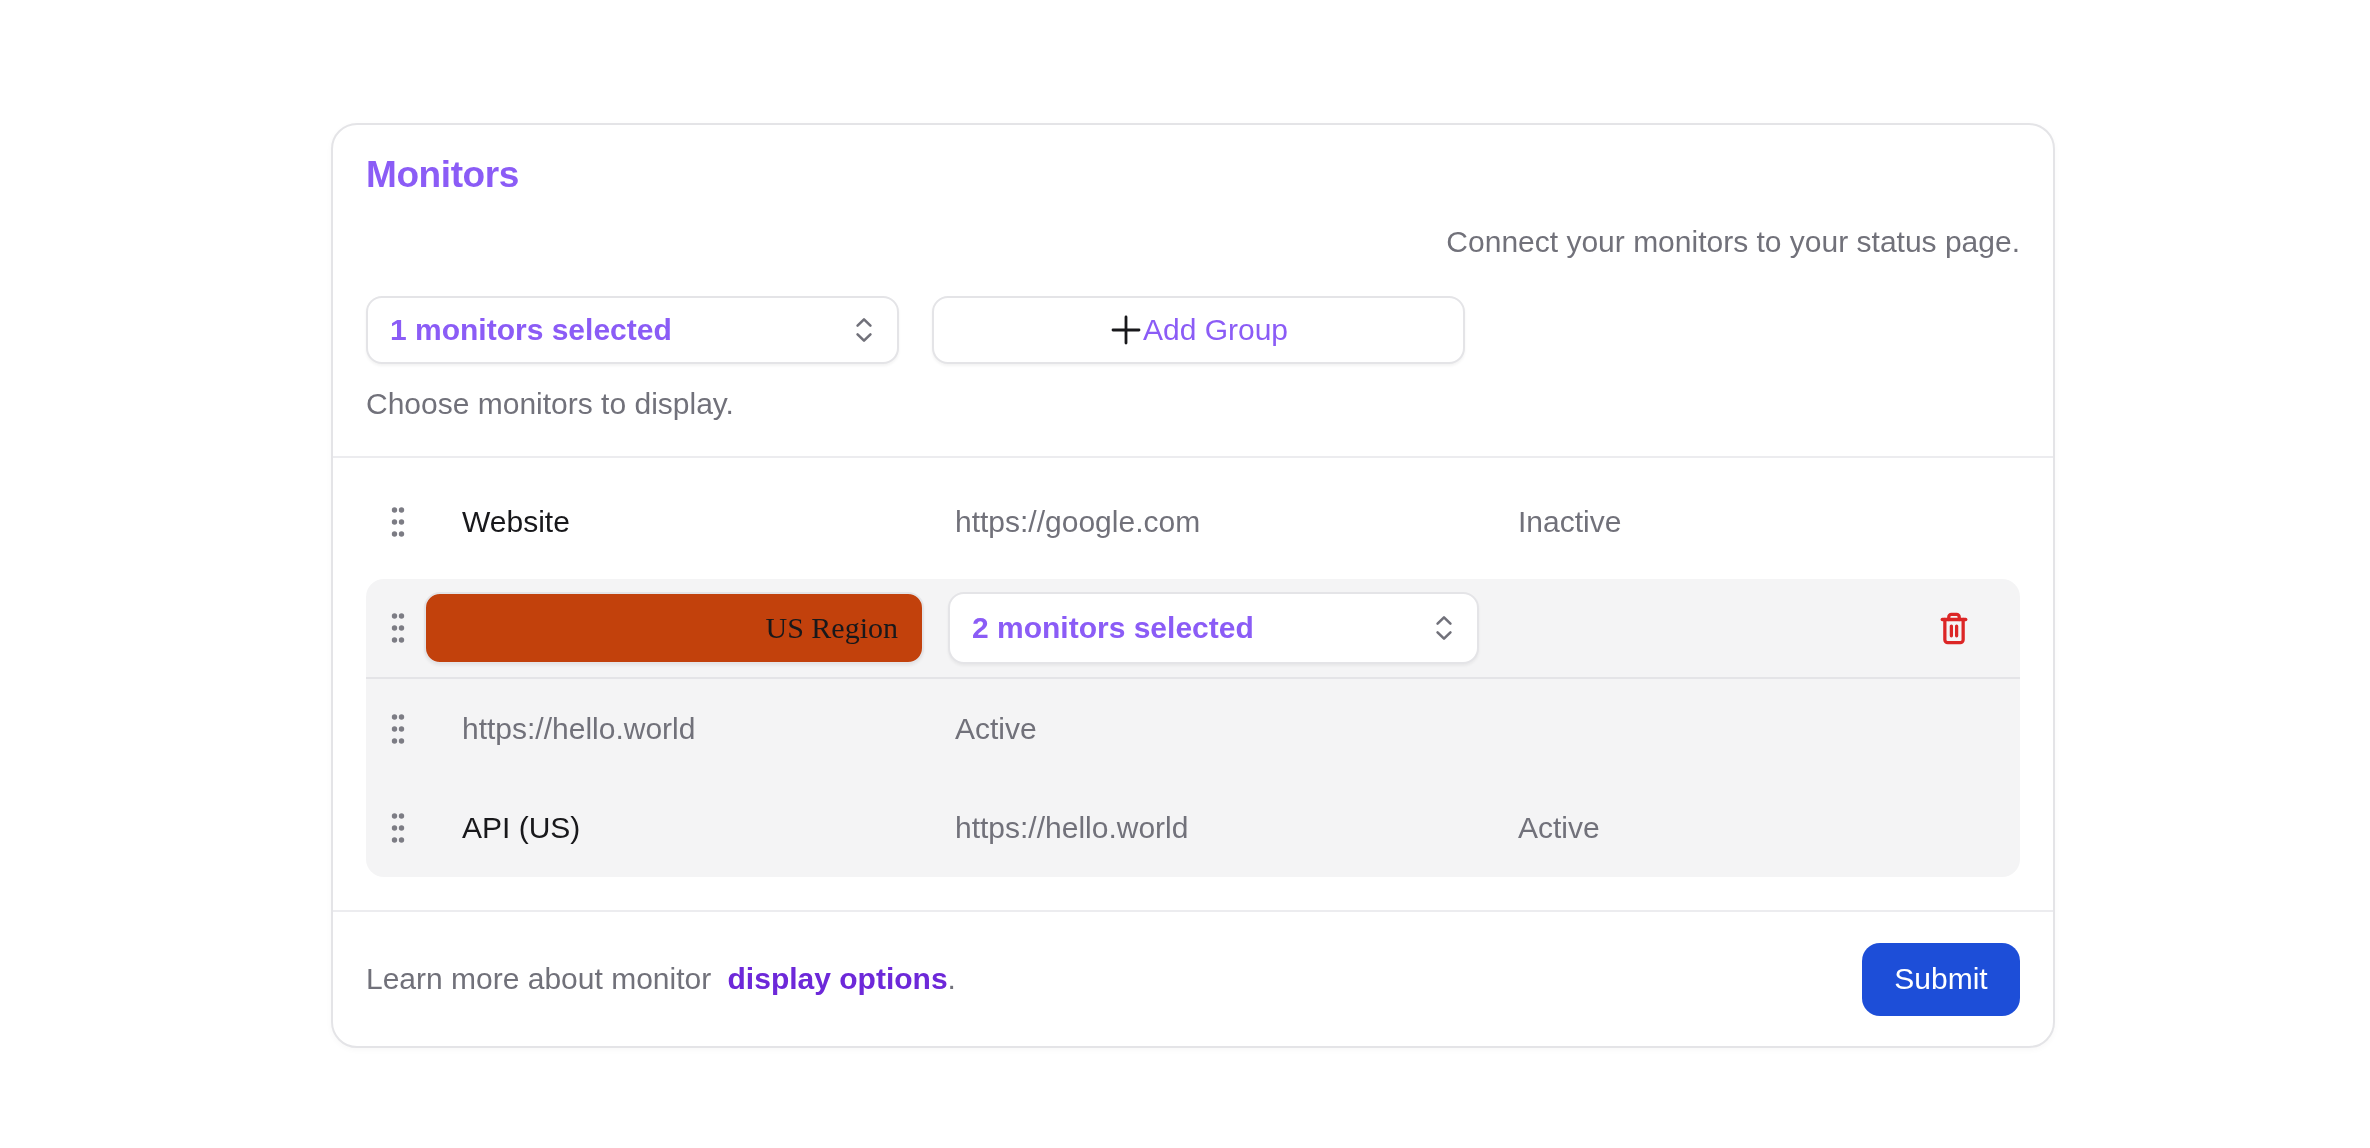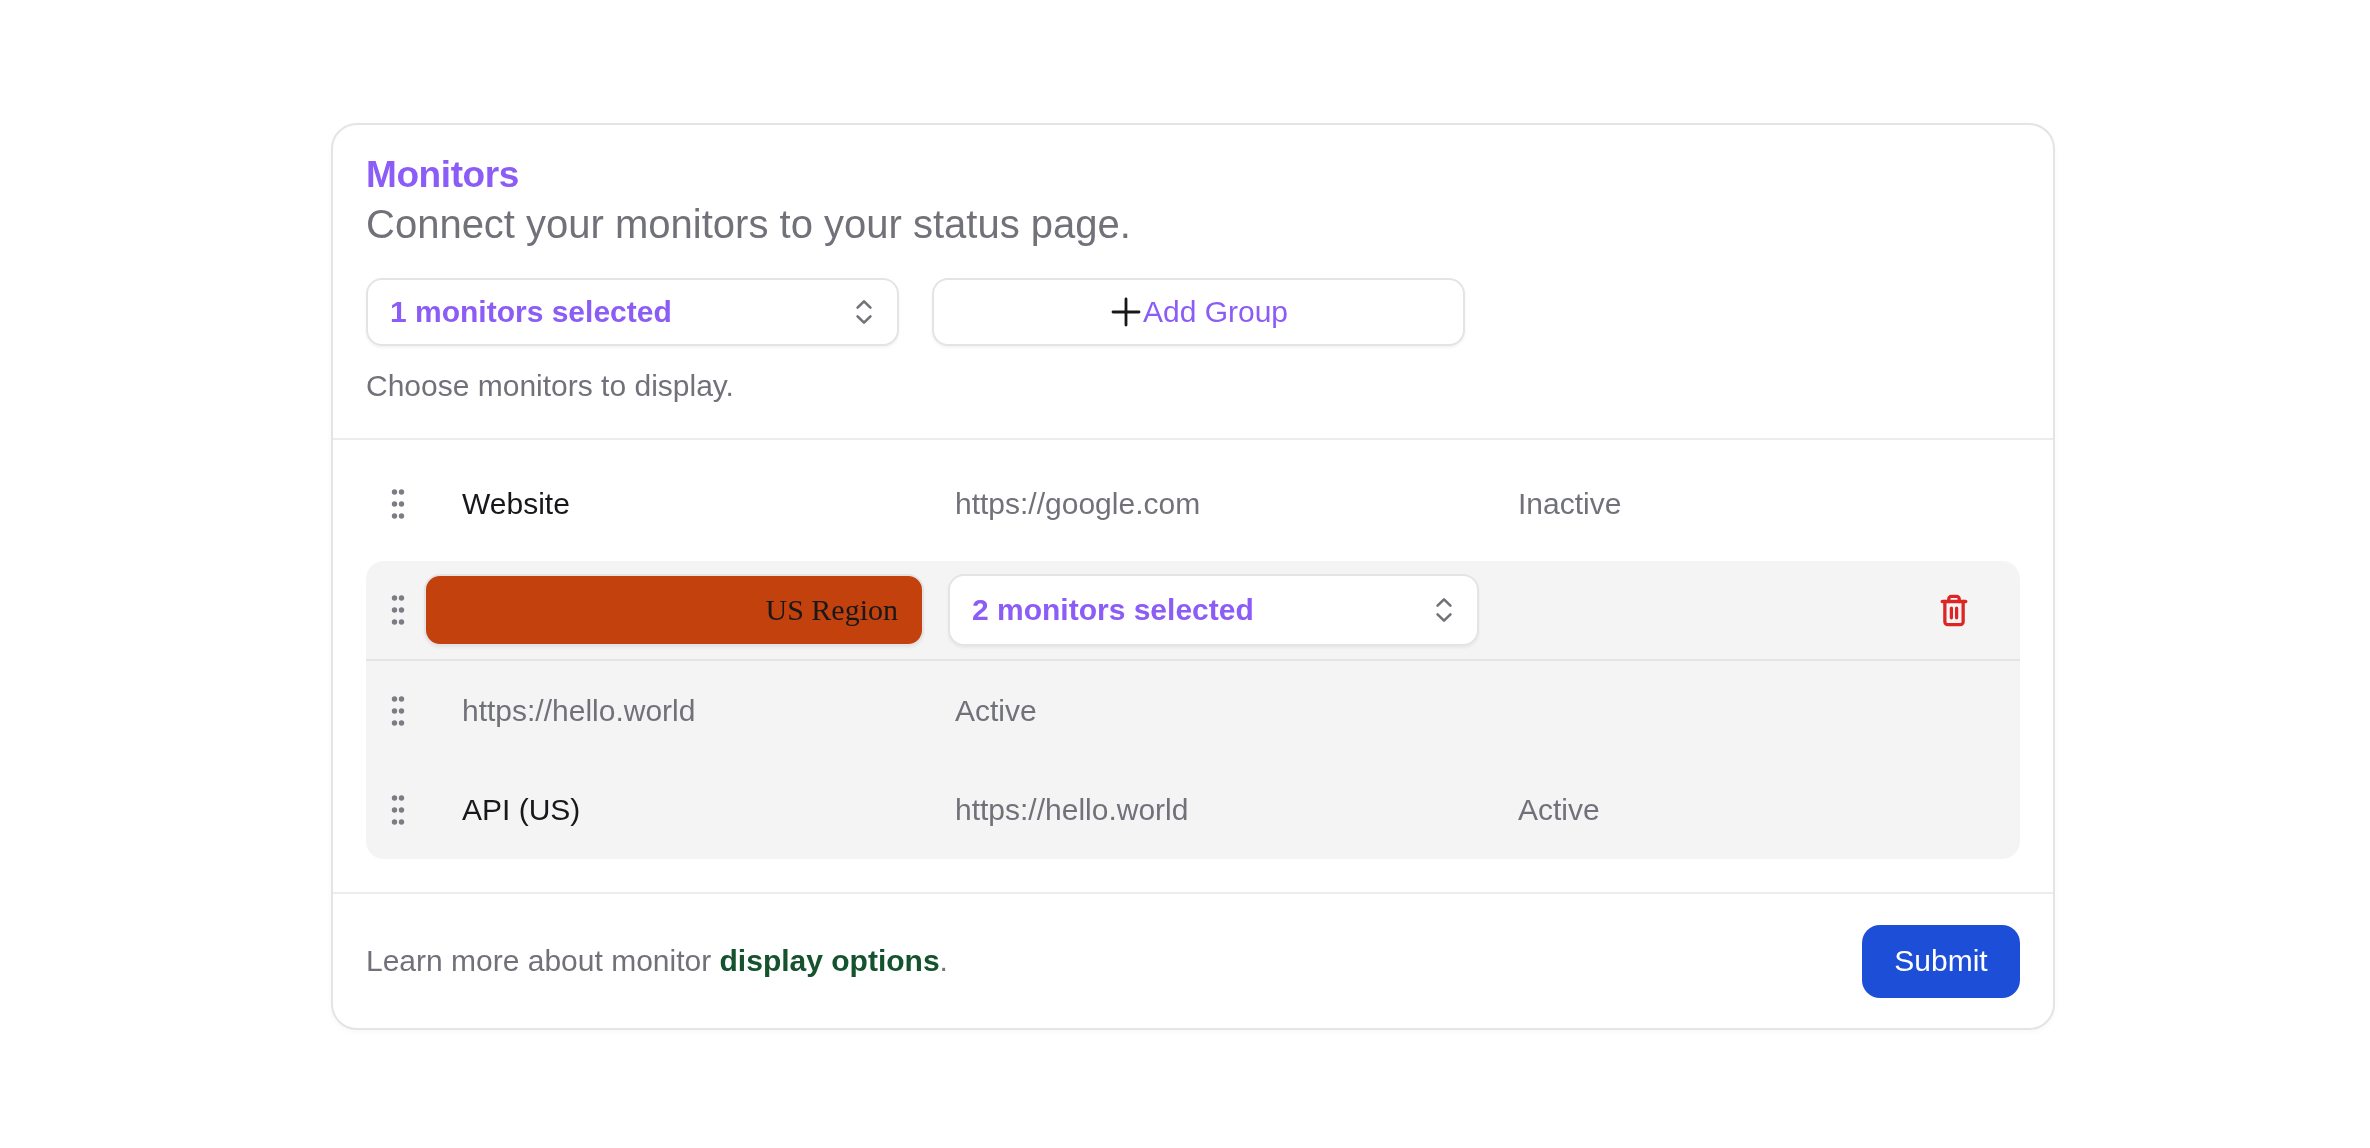--- a/index.html
+++ b/index.html
@@ -18,21 +18,21 @@
     border: 2px solid #e4e4e7;
     border-radius: 26px;
     box-shadow: 0 2px 6px rgba(0,0,0,0.03);
   }
   .card-header { padding: 27px 33px 34px 33px; }
   h2.title {
     font-size: 37px; font-weight: 700; line-height: 46px;
     letter-spacing: -0.4px; color: #8b5cf6;
   }
   .subtitle {
-    margin-top: 8px; font-size: 40px; line-height: 36px; color: #71717a;
+    margin-top: 26px; font-size: 30px; line-height: 36px; color: #71717a; text-align: right;
   }
   .controls { margin-top: 36px; display: flex; gap: 33px; }
   .select-box, .btn-add {
     width: 533px; height: 68px;
     background: #ffffff;
     border: 2px solid #e4e4e7;
     border-radius: 16px;
     box-shadow: 0 2px 3px rgba(0,0,0,0.05);
     font-family: inherit;
     font-size: 30px;
@@ -96,21 +96,21 @@
   }
   .group-divider { height: 2px; background: #e4e4e7; }
   .group-rows .mrow { height: 99px; }
 
   .card-footer {
     height: 134px;
     display: flex; align-items: center; justify-content: space-between;
     padding: 0 33px;
   }
   .footer-text { font-size: 30px; color: #71717a; }
-  .footer-text strong { color: #14532d; font-weight: 700; cursor: pointer; }
+  .footer-text strong { color: #6d28d9; font-weight: 700; cursor: pointer; margin-left: 8px; }
   .btn-submit {
     width: 158px; height: 73px;
     background: #1d4ed8; color: #ffffff;
     border: none; border-radius: 18px;
     font-family: inherit; font-size: 30px; font-weight: 500;
     display: flex; align-items: center; justify-content: center;
     cursor: pointer;
   }
 </style>
 </head>

